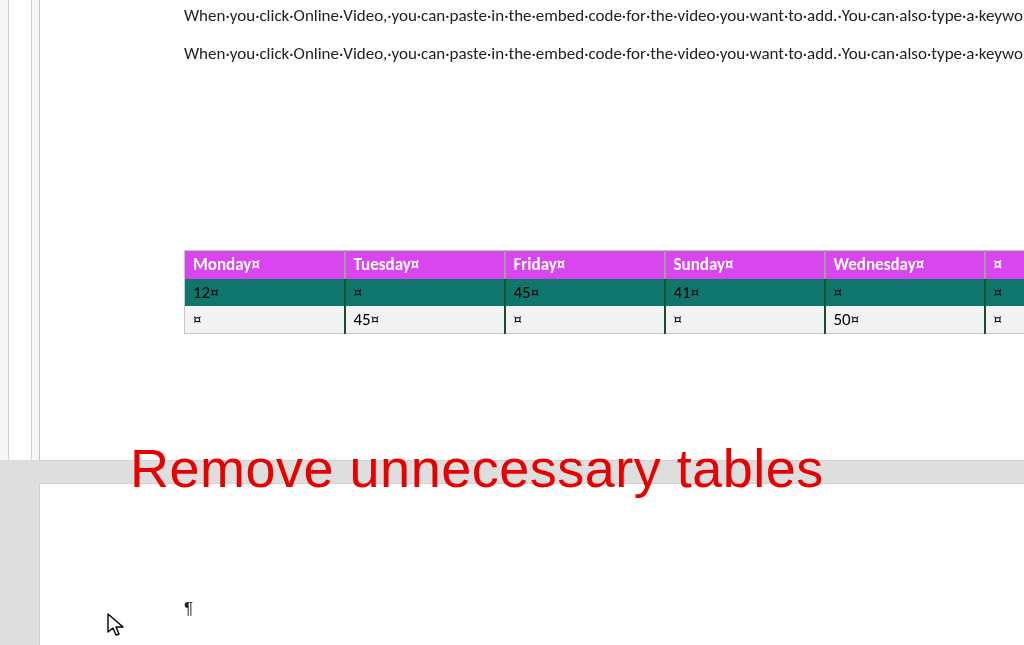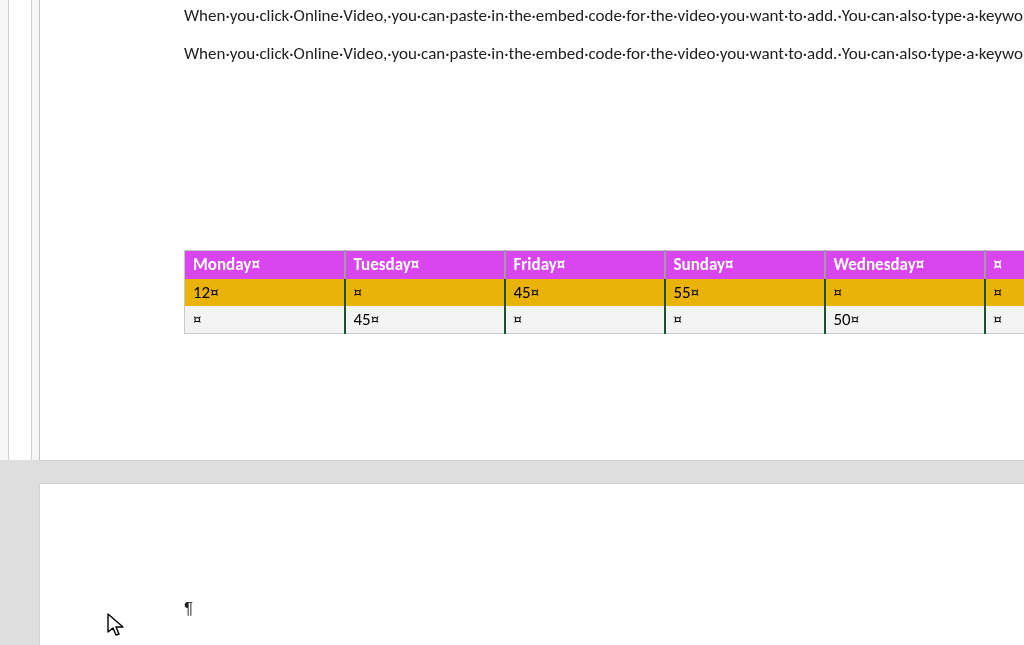--- a/index.html
+++ b/index.html
@@ -85,21 +85,21 @@
     vertical-align: middle;
   }
   .schedule-table th:first-child, .schedule-table td:first-child { border-left: none; }
   .schedule-table thead th {
     background: #d946ef;
     color: #ffffff;
     font-weight: 600;
     height: 28px;
     border-left-color: #9e9e9e;
   }
-  .schedule-table tbody tr:nth-child(1) td { background: #eab308; height: 24px; }
+  .schedule-table tbody tr:nth-child(1) td { background: #0f766e; height: 24px; }
   .schedule-table tbody tr:nth-child(2) td { background: #f3f3f3; height: 24px; }
 
   .schedule-table col.day  { width: 160px; }
   .schedule-table col.end  { width: 66px; }
 
   
   .overlay-text {
     position: absolute;
     left: 130px;
     top: 440px;
@@ -168,36 +168,39 @@
           <th><span>Sunday¤</span></th>
           <th><span>Wednesday¤</span></th>
           <th><span>¤</span></th>
         </tr>
       </thead>
       <tbody>
         <tr>
           <td><span>12¤</span></td>
           <td><span>¤</span></td>
           <td><span>45¤</span></td>
-          <td><span>55¤</span></td>
+          <td><span>41¤</span></td>
           <td><span>¤</span></td>
           <td><span>¤</span></td>
         </tr>
         <tr>
           <td><span>¤</span></td>
           <td><span>45¤</span></td>
           <td><span>¤</span></td>
           <td><span>¤</span></td>
           <td><span>50¤</span></td>
           <td><span>¤</span></td>
         </tr>
       </tbody>
     </table>
   </div>
 
+  <div class="overlay-text">
+    <span>Remove unnecessary tables</span>
+  </div>
 
   <div class="page2">
     <div class="p2-mark">
       <span class="para-mark">¶</span>
     </div>
   </div>
 
   <svg class="cursor" viewBox="0 0 24 28">
     <path d="M3 2 L3 20 L8 16 L11 23 L14 22 L11 15 L18 15 Z" fill="#ffffff" stroke="#000000" stroke-width="1.4" stroke-linejoin="round"></path>
   </svg>

